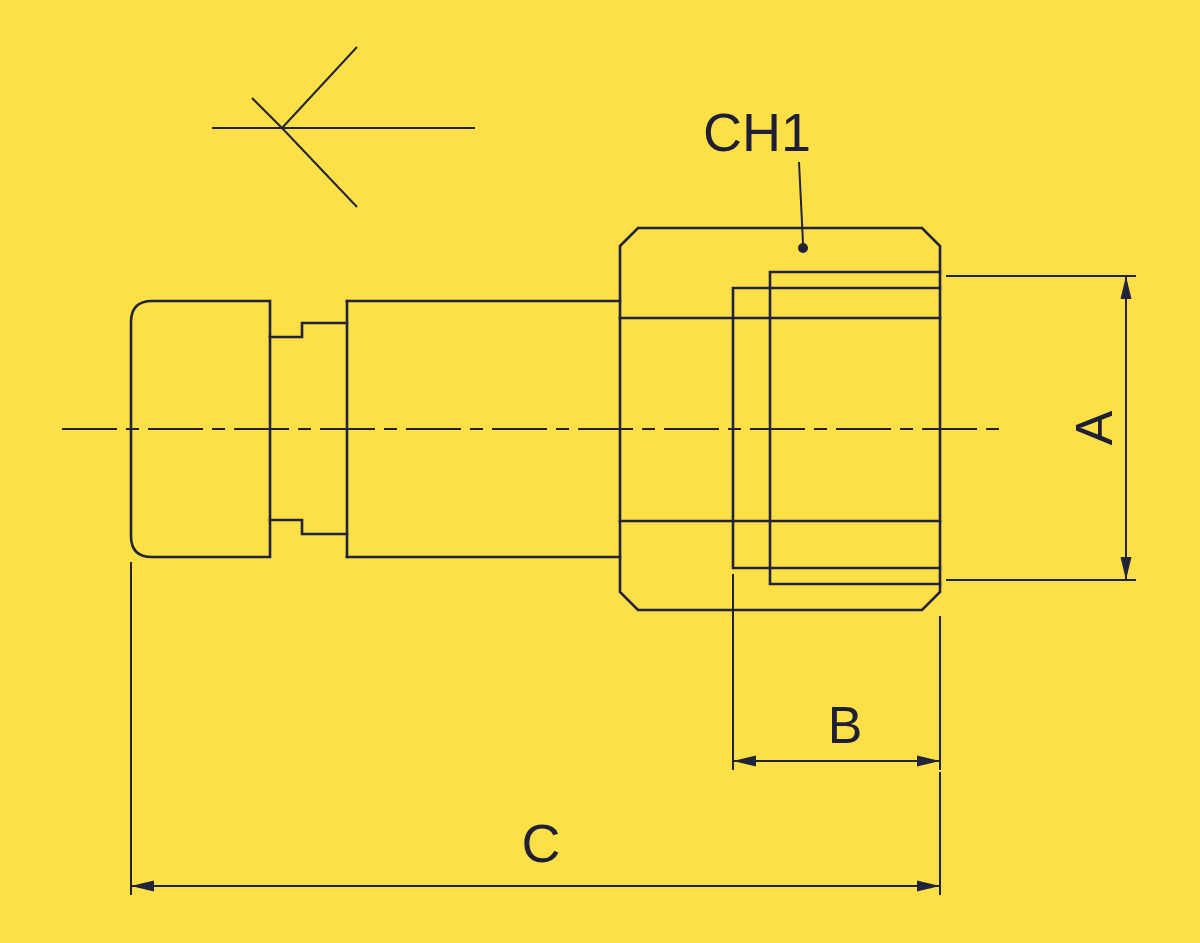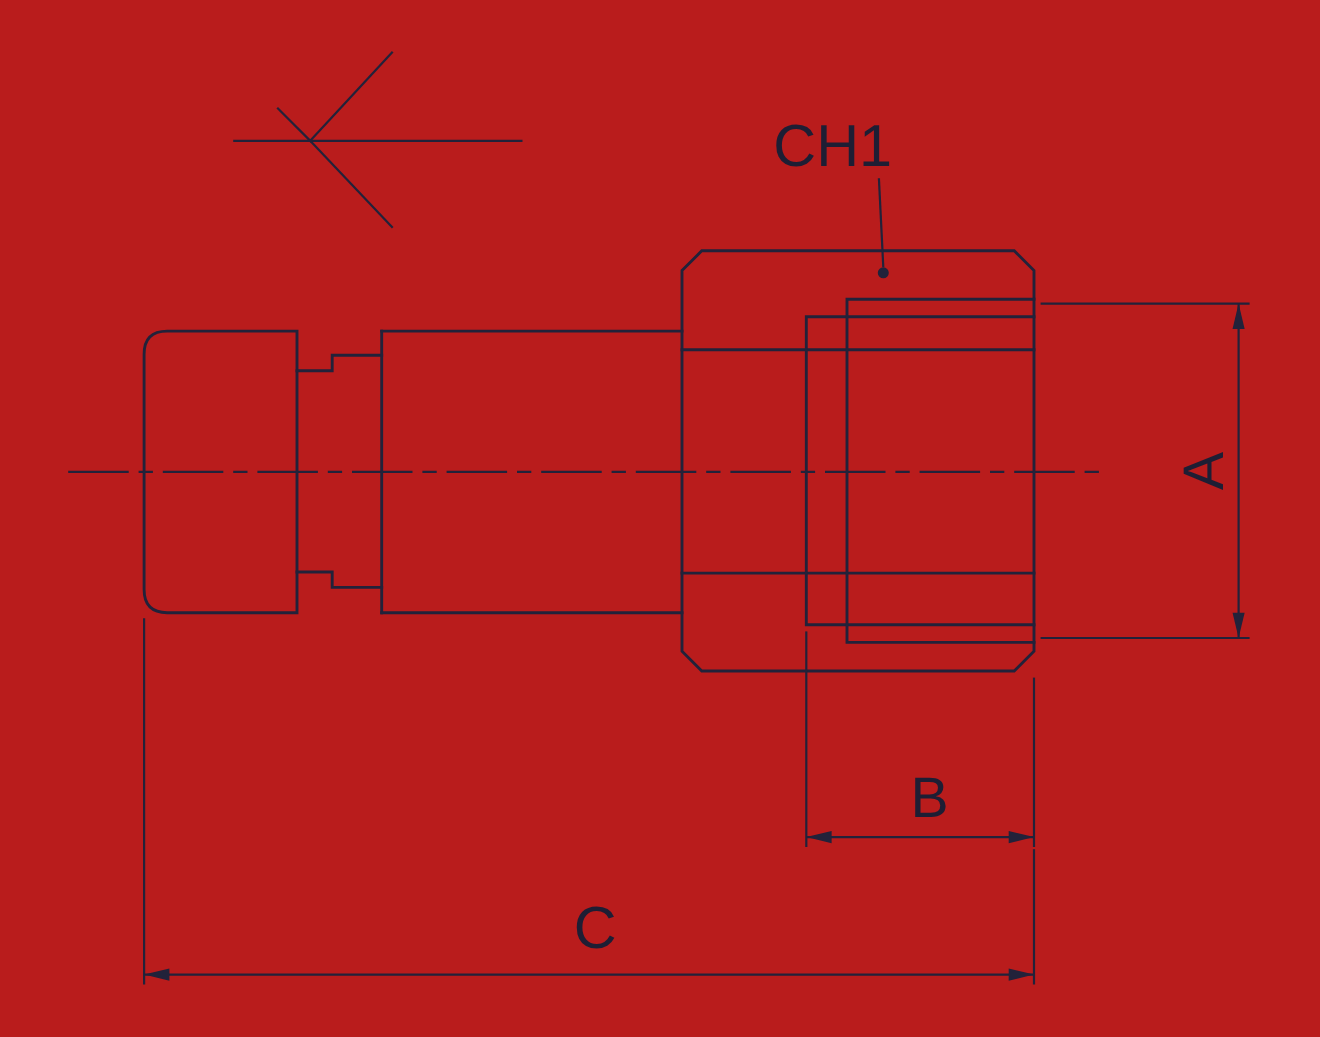--- a/index.html
+++ b/index.html
@@ -4,21 +4,21 @@
 <style>
   html, body {
     margin: 0;
     padding: 0;
     background: #ffffff;
   }
   .canvas {
     position: relative;
     width: 1200px;
     height: 943px;
-    background: #b91c1c;
+    background: #fde047;
     overflow: hidden;
     font-family: "Liberation Sans", sans-serif;
   }
   svg {
     display: block;
   }
   .obj {
     stroke: #22223a;
     stroke-width: 2.6;
     fill: none;

